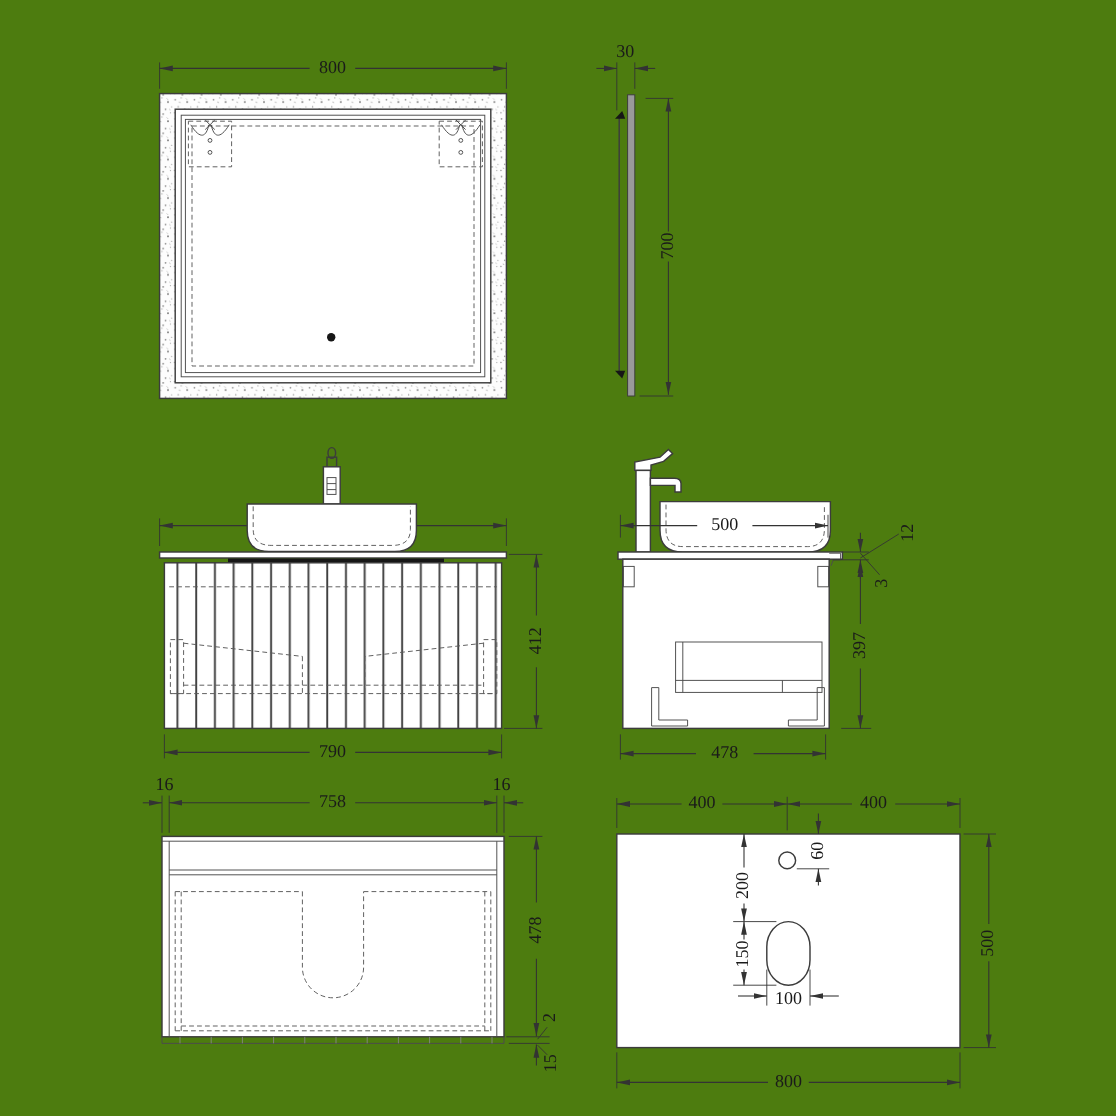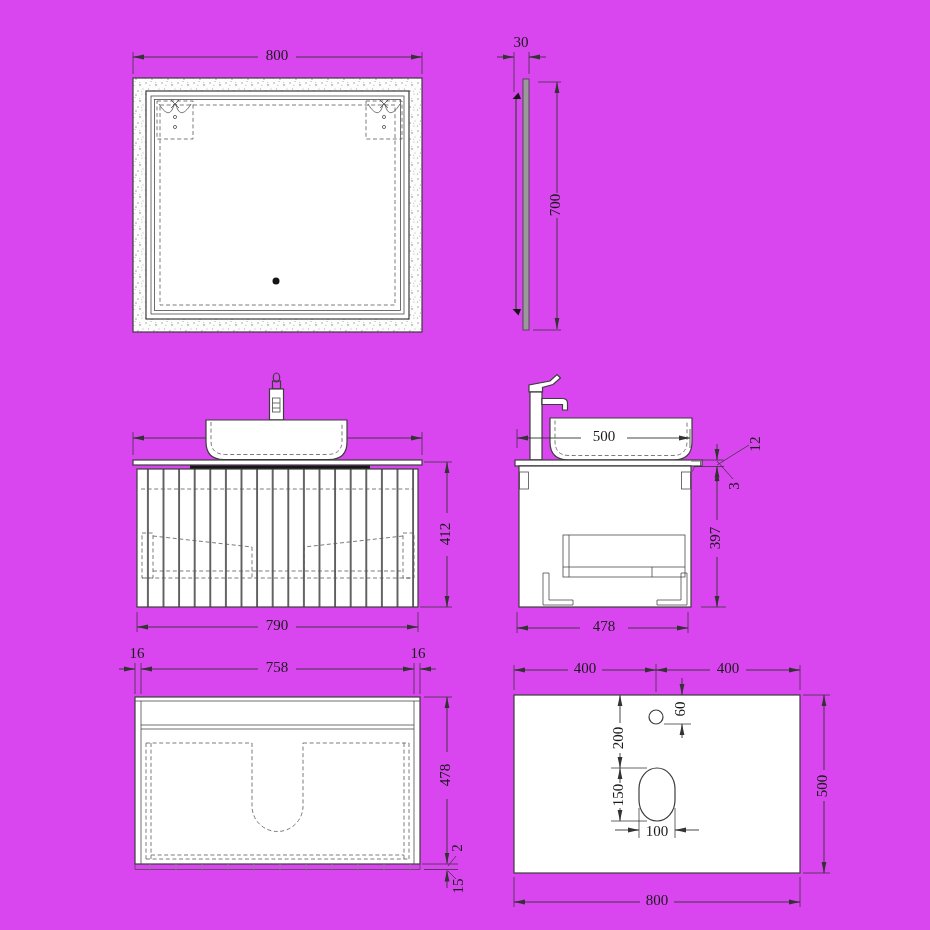--- a/index.html
+++ b/index.html
@@ -1,16 +1,16 @@
 <!DOCTYPE html>
 <html><head>
 <meta charset="utf-8">
 <style>
   html,body{margin:0;padding:0;background:#fff;}
-  #canvas{position:relative;width:930px;height:930px;background:#d946ef;overflow:hidden;}
+  #canvas{position:relative;width:930px;height:930px;background:#4d7c0f;overflow:hidden;}
   svg{display:block;}
   .ln  {fill:none;stroke:#3c3c3c;stroke-width:1.2;}
   .lnf {fill:#ffffff;stroke:#3c3c3c;stroke-width:1.2;}
   .thin{fill:none;stroke:#4b4b4b;stroke-width:.8;}
   .dash{fill:none;stroke:#5a5a5a;stroke-width:.8;stroke-dasharray:4 2.6;}
   .dim {fill:none;stroke:#333333;stroke-width:.9;}
   .ext {fill:none;stroke:#333333;stroke-width:.75;}
   .tick{stroke:#8a8a8a;stroke-width:.7;}
   .dark{fill:#161616;stroke:none;}
   text{font-family:"Liberation Serif",serif;font-size:15px;fill:#1a1a1a;

